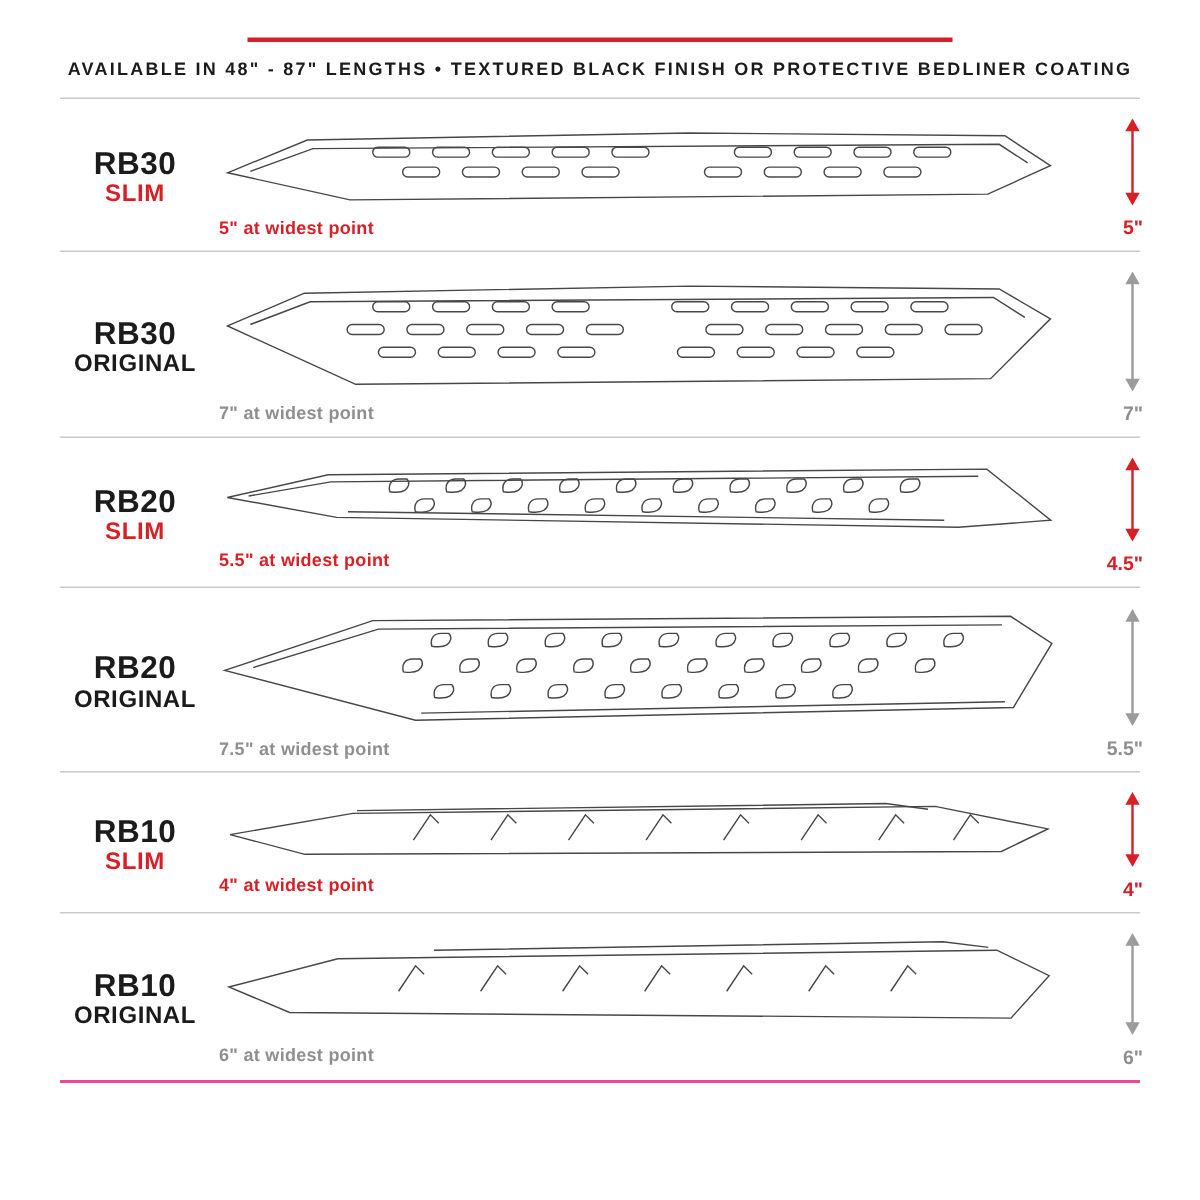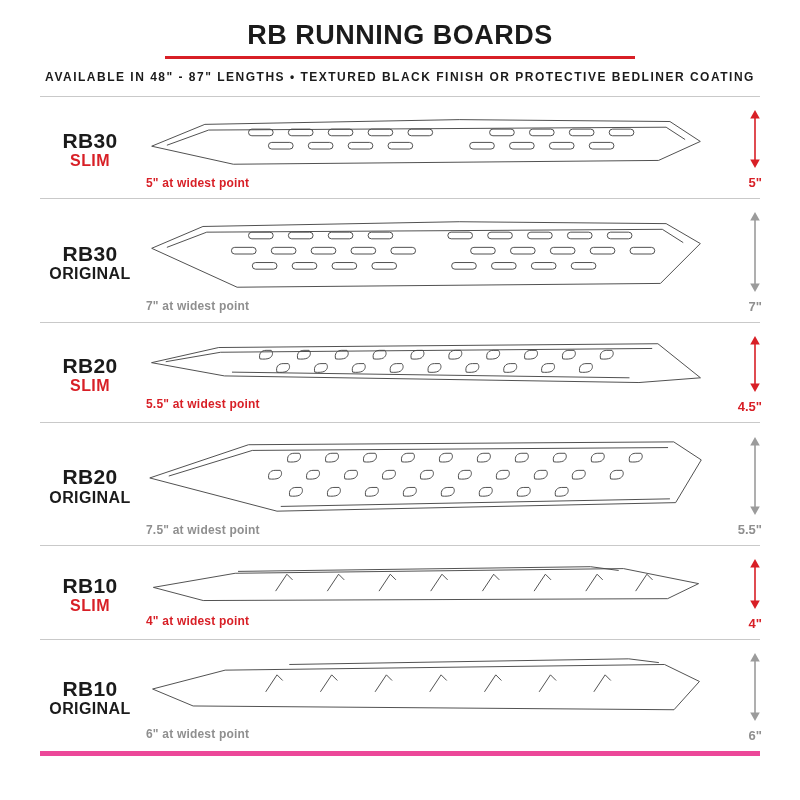--- a/index.html
+++ b/index.html
@@ -7,21 +7,21 @@
               font-family:"Liberation Sans", sans-serif; color:#1b1b1b; }
   .page { padding:20px 40px 0; }
 
   
   header { text-align:center; }
   .title { font-size:27px; font-weight:800; letter-spacing:.5px; }
   .title-underline { width:470px; height:3px; background:#d81f26; margin:5px auto 11px; }
   .subtitle { font-size:12px; font-weight:700; letter-spacing:1.5px; margin-bottom:12px; white-space:nowrap; }
 
   
-  .rows { border-bottom:5px solid #ec4899; }
+  .rows { border-bottom:2px solid #ec4899; }
   .row { display:grid; grid-template-columns:100px 1fr 58px; align-items:center;
          border-top:1px solid #c9c9c9; padding:13px 0 8px; }
   .modelbox { text-align:center; }
   .model { font-size:21px; font-weight:800; letter-spacing:.3px; line-height:1.05; }
   .variant { font-size:16px; font-weight:700; letter-spacing:.4px; }
   .slim .variant { color:#d81f26; }
   .original .variant { color:#1b1b1b; }
 
   .art { padding-left:6px; }
   .board { display:block; }
@@ -192,21 +192,20 @@
         <use href="#slash" x="357" y="20"></use>
         <use href="#slash" x="415" y="20"></use>
         <use href="#slash" x="473" y="20"></use>
     </symbol>
   </defs>
 </svg>
 
 <div class="page">
 
   <header>
-    <h1 class="title">RB RUNNING BOARDS</h1>
     <div class="title-underline"></div>
     <div class="subtitle">AVAILABLE IN 48" - 87" LENGTHS   •   TEXTURED BLACK FINISH OR PROTECTIVE BEDLINER COATING</div>
   </header>
 
   <div class="rows">
 
     <section class="row slim">
       <div class="modelbox">
         <div class="model">RB30</div>
         <div class="variant">SLIM</div>

